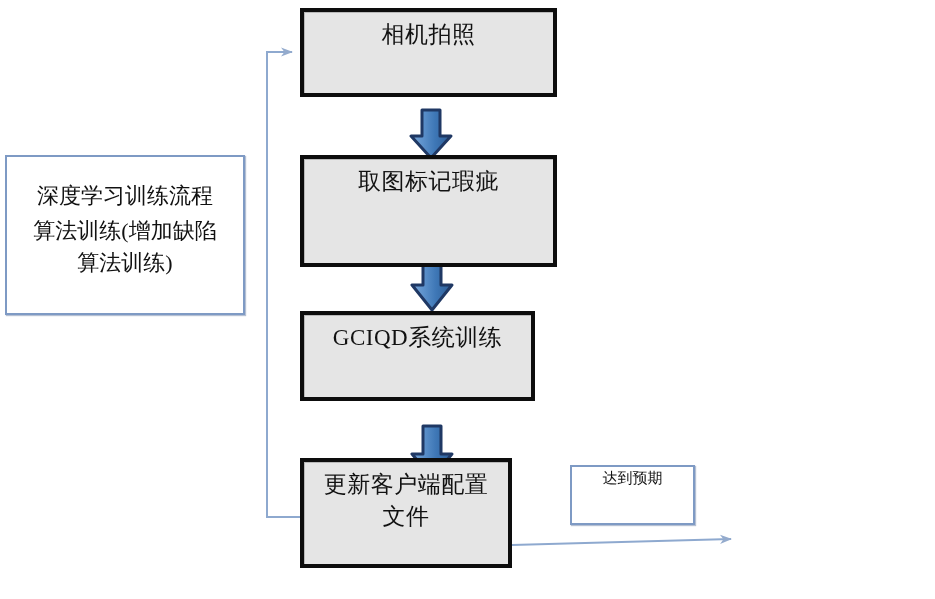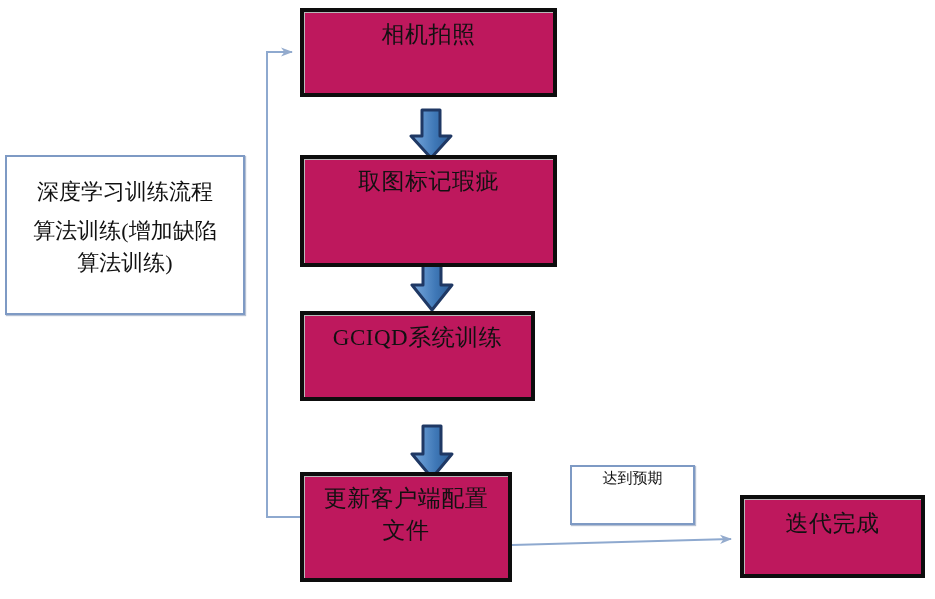--- a/index.html
+++ b/index.html
@@ -14,21 +14,21 @@
     height: 599px;
     background: #ffffff;
     overflow: hidden;
     font-family: "Liberation Serif", "DejaVu Serif", serif;
   }
 
   
   .proc-box {
     position: absolute;
     box-sizing: border-box;
-    background: #be185d;
+    background: #e5e5e5;
     border: 4px solid #0d0d0d;
     box-shadow: 1px 1px 0 #b9b9b9 inset;
   }
   .proc-label {
     position: absolute;
     left: 0;
     right: 0;
     text-align: center;
     color: #111111;
     font-size: 23px;
@@ -131,43 +131,40 @@
       <linearGradient id="agC" x1="0" y1="0" x2="1" y2="0">
         <stop offset="0%" stop-color="#7aa6d6"></stop>
         <stop offset="30%" stop-color="#5c91cb"></stop>
         <stop offset="60%" stop-color="#3e77b6"></stop>
         <stop offset="100%" stop-color="#2d5d96"></stop>
       </linearGradient>
     </defs>
   </svg>
 
   <div class="note-box" style="left:5px; top:155px; width:240px; height:160px;">
-    <div class="note-label" style="top:14px;">深度学习训练流程</div>
+    <div class="note-label" style="top:20px;font-family:Liberation Mono, monospace;">深度学习训练流程</div>
     <div class="note-label" style="top:58px; line-height:1.45;text-align:center;">算法训练(增加缺陷</div>
     <div class="note-label" style="top:90px; line-height:1.45;">算法训练)</div>
   </div>
 
   <div class="proc-box" style="left:300px; top:8px; width:257px; height:89px;">
     <div class="proc-label top">相机拍照</div>
   </div>
 
   <div class="proc-box" style="left:300px; top:155px; width:257px; height:112px;">
     <div class="proc-label top">取图标记瑕疵</div>
   </div>
 
   <div class="proc-box" style="left:300px; top:311px; width:235px; height:90px;">
     <div class="proc-label top">GCIQD系统训练</div>
   </div>
 
-  <div class="proc-box" style="left:300px; top:472px; width:212px; height:110px;">
+  <div class="proc-box" style="left:300px; top:458px; width:212px; height:110px;">
     <div class="proc-label" style="top:8px;">更新客户端配置</div>
     <div class="proc-label" style="top:40px;">文件</div>
   </div>
 
-  <div class="proc-box" style="left:740px; top:495px; width:185px; height:83px;">
-    <div class="proc-label top" style="top:10px;">迭代完成</div>
-  </div>
 
   <div class="note-box" style="left:570px; top:465px; width:125px; height:60px;">
     <div class="note-label" style="top:2px; line-height:1.2; font-size:15px;">达到预期</div>
   </div>
 
 </div>
 
 </body></html>

